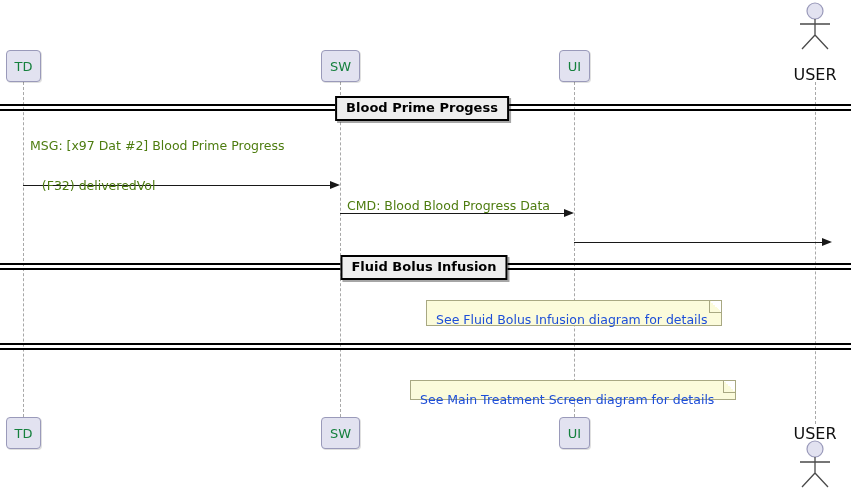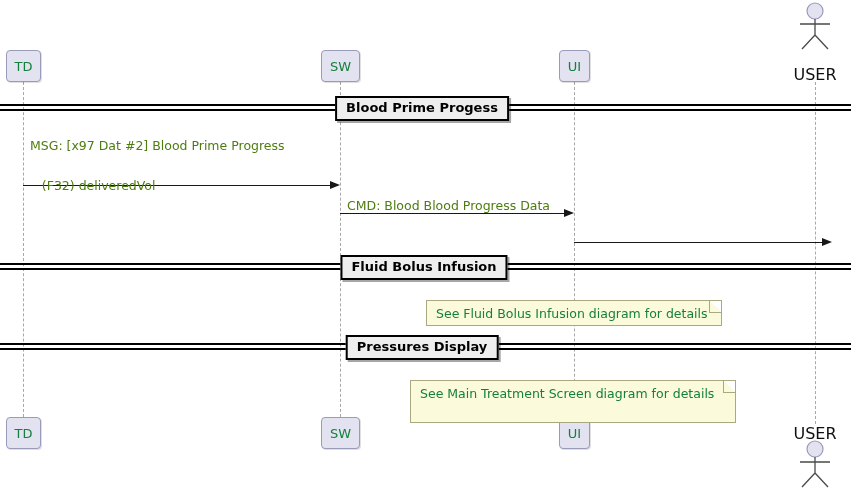--- a/index.html
+++ b/index.html
@@ -77,22 +77,22 @@
     white-space:pre;
     line-height:16px;
   }
 
   
   .note{
     position:absolute;
     background:#FBFBDB;
     border:1px solid #A8A882;
     box-sizing:border-box;
-    font-size:12.5px;color:#15803d;
-    padding:6px 22px 5px 9px;
+    font-size:12.5px;color:#1d4ed8;
+    padding:12px 22px 5px 9px;
     white-space:nowrap;
     line-height:1.15;
   }
   .note-fold{
     position:absolute;top:0;right:0;
     width:11px;height:11px;
     background:#FBFBDB;
     border-left:1px solid #A8A882;
     border-bottom:1px solid #A8A882;
   }
@@ -131,25 +131,24 @@
       <circle cx="21" cy="9" r="8" fill="#E2E2F0" stroke="#9A9ABA" stroke-width="1.2"></circle>
       <path d="M21 17 L21 33 M6 22 L36 22 M21 33 L8 47 M21 33 L34 47" stroke="#4A4A4A" stroke-width="1.3" fill="none"></path>
     </svg>
     <div class="actor-label" style="left:815px;top:65px;">USER</div>
     <div class="actor-label" style="left:815px;top:424px;">USER</div>
     <div class="divider-lines" style="top:104px;"></div>
     <div class="divider-label" style="left:422px;top:96px;">Blood Prime Progess</div>
     <div class="divider-lines" style="top:263px;"></div>
     <div class="divider-label" style="left:424px;top:255px;text-align:center;">Fluid Bolus Infusion</div>
     <div class="divider-lines" style="top:343px;"></div>
-    <div class="divider-label" style="left:422px;top:335px;">Pressures Display</div>
     <div class="msg-line" style="left:23px;top:185px;width:307px;"></div>
     <div class="msg-head" style="left:330px;top:181px;"></div>
     <div class="msg-text" style="left:30px;top:138px;">MSG: [x97 Dat #2] Blood Prime Progress</div>
     <div class="msg-text" style="left:14px;top:170px;margin-top:8px;">       (F32) deliveredVol</div>
     <div class="msg-line" style="left:340px;top:213px;width:224px;"></div>
     <div class="msg-head" style="left:564px;top:209px;"></div>
     <div class="msg-text" style="left:347px;top:198px;">CMD: Blood Blood Progress Data</div>
     <div class="msg-line" style="left:574px;top:242px;width:248px;"></div>
     <div class="msg-head" style="left:822px;top:238px;"></div>
     <div class="note" style="left:426px;top:300px;width:296px;height:26px;"><span>See Fluid Bolus Infusion diagram for details</span><span class="note-fold" style="background:linear-gradient(225deg,#ffffff 50%,#FBFBDB 50%);"></span></div>
-    <div class="note" style="left:410px;top:380px;width:326px;height:43px;"><span>See Main Treatment Screen diagram for details</span><span class="note-fold" style="background:linear-gradient(225deg,#ffffff 50%,#FBFBDB 50%);"></span></div>
+    <div class="note" style="left:410px;top:380px;width:326px;height:20px;"><span>See Main Treatment Screen diagram for details</span><span class="note-fold" style="background:linear-gradient(225deg,#ffffff 50%,#FBFBDB 50%);"></span></div>
   </div>
 
 </body></html>

